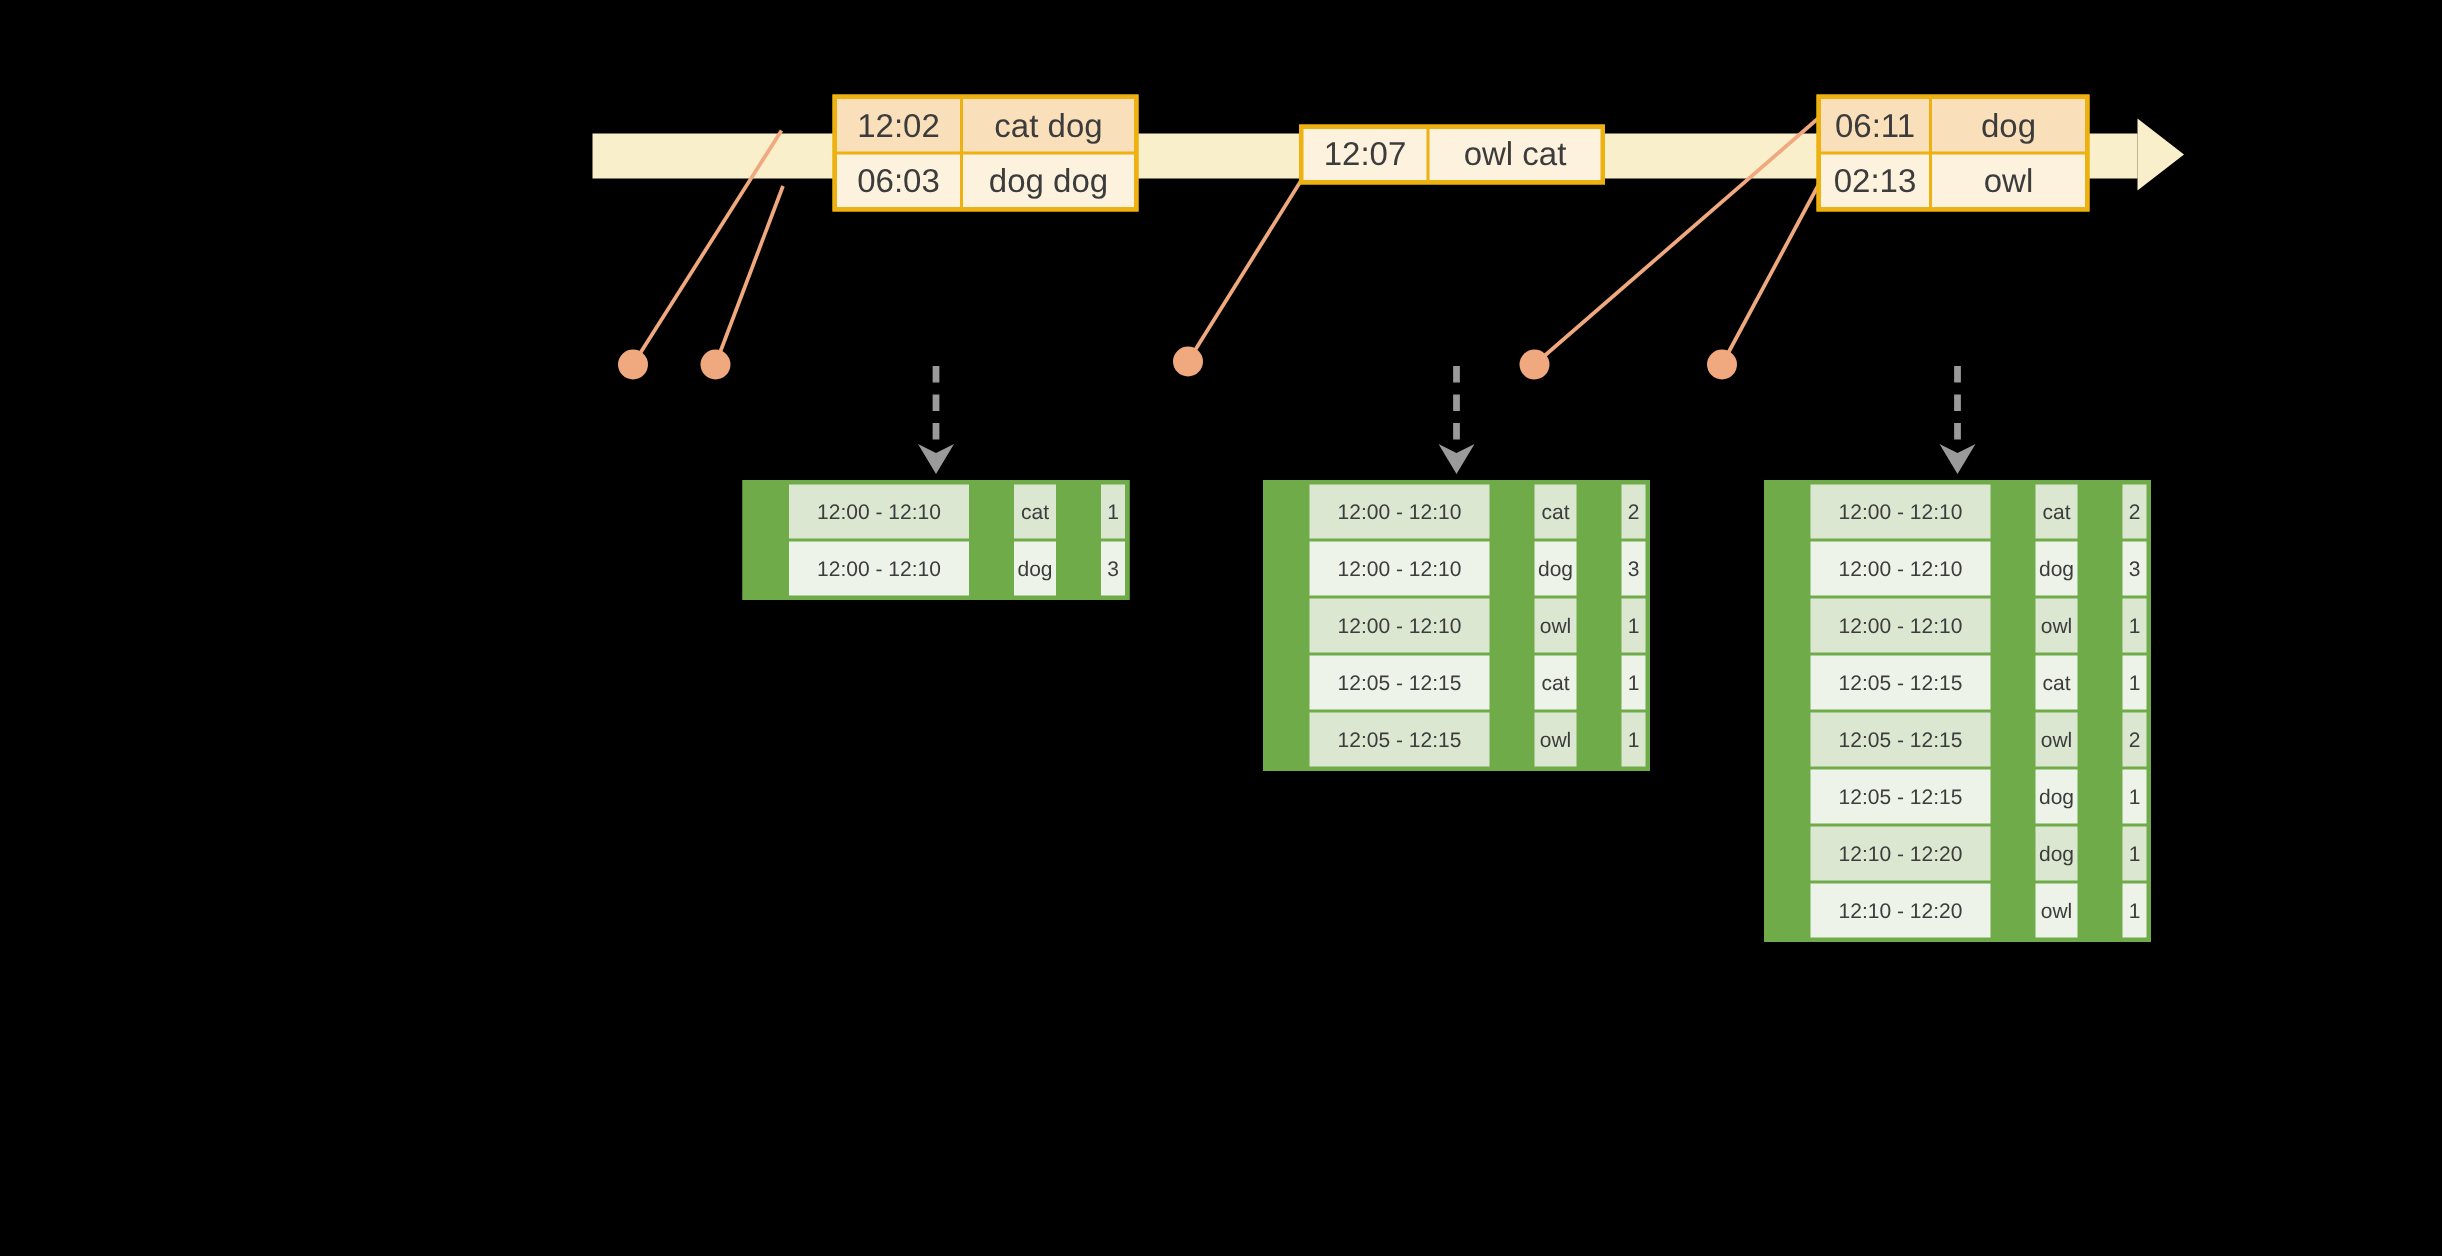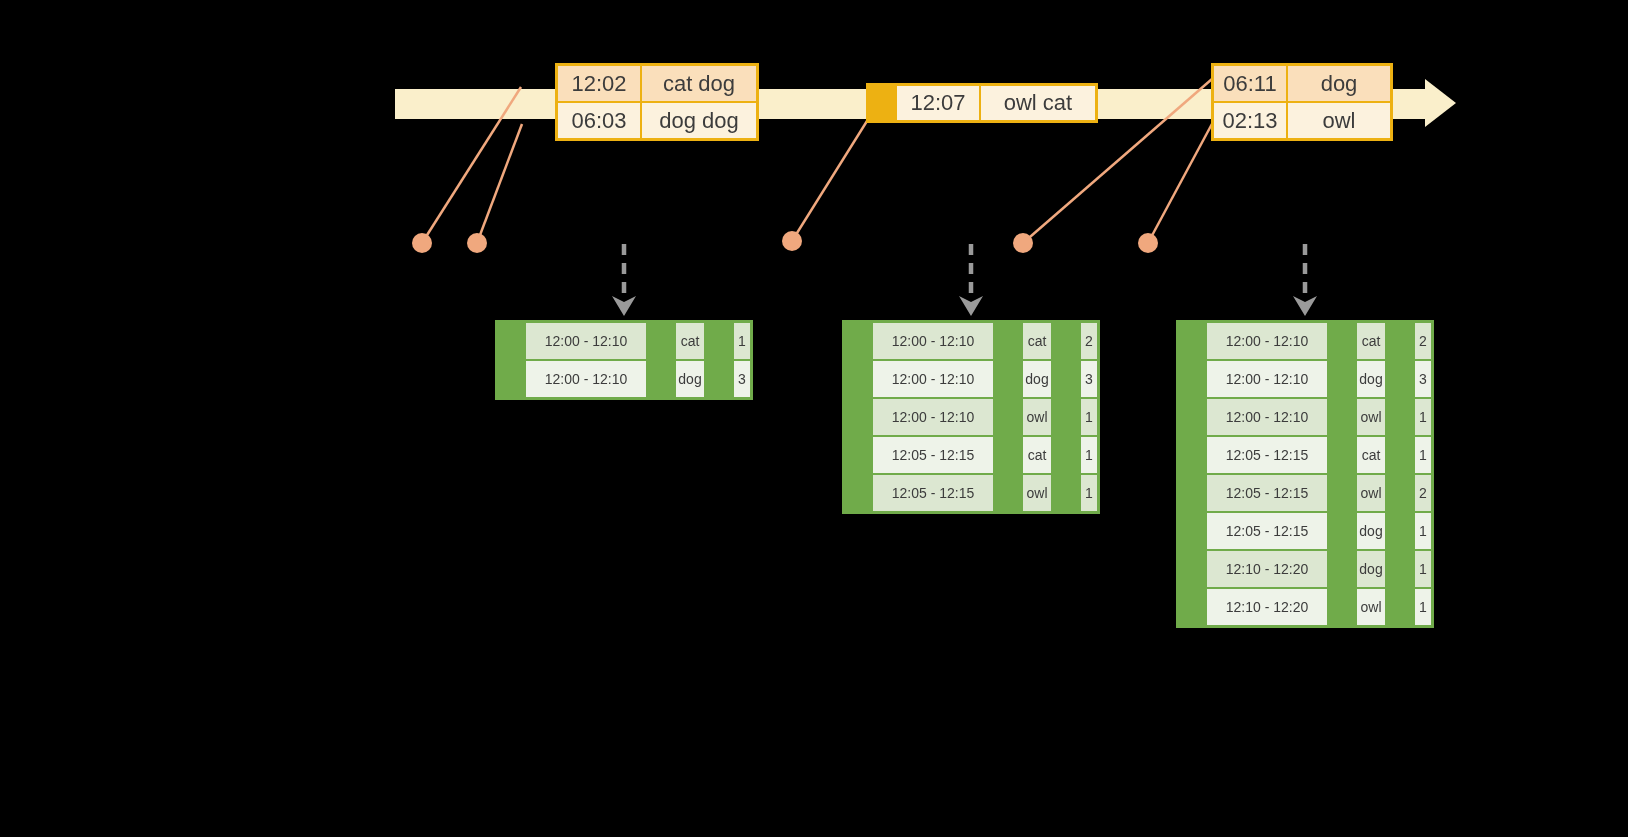--- a/index.html
+++ b/index.html
@@ -16,21 +16,21 @@
     border:3px solid #EDB112; background:#EDB112; z-index:3;
   }
   .etable .cell {
     display:flex; align-items:center; justify-content:center;
     font-size:22px; line-height:1;
   }
   .peach-dark  { background:#FADFBB; }
   .peach-light { background:#FCF2DE; }
 
   #etableA { left:520px; top:63px;  grid-template-columns:82px 114px; grid-auto-rows:35px;margin-left:35px; }
-  #etableB { left:866px; top:83px;  grid-template-columns:82px 114px; grid-auto-rows:34px;padding-left:28px; }
+  #etableB { left:866px; top:83px;  grid-template-columns:82px 114px; grid-auto-rows:34px; }
   #etableC { left:1211px; top:63px; grid-template-columns:72px 102px; grid-auto-rows:35px; }
 
   
   .rtable {
     position:absolute; display:grid; gap:2px;
     grid-template-columns:148px 56px 44px; grid-auto-rows:36px;
     border:3px solid #70AB4A; background:#70AB4A; z-index:3;
   }
   .rtable .cell {
     display:flex; align-items:center; justify-content:center;

